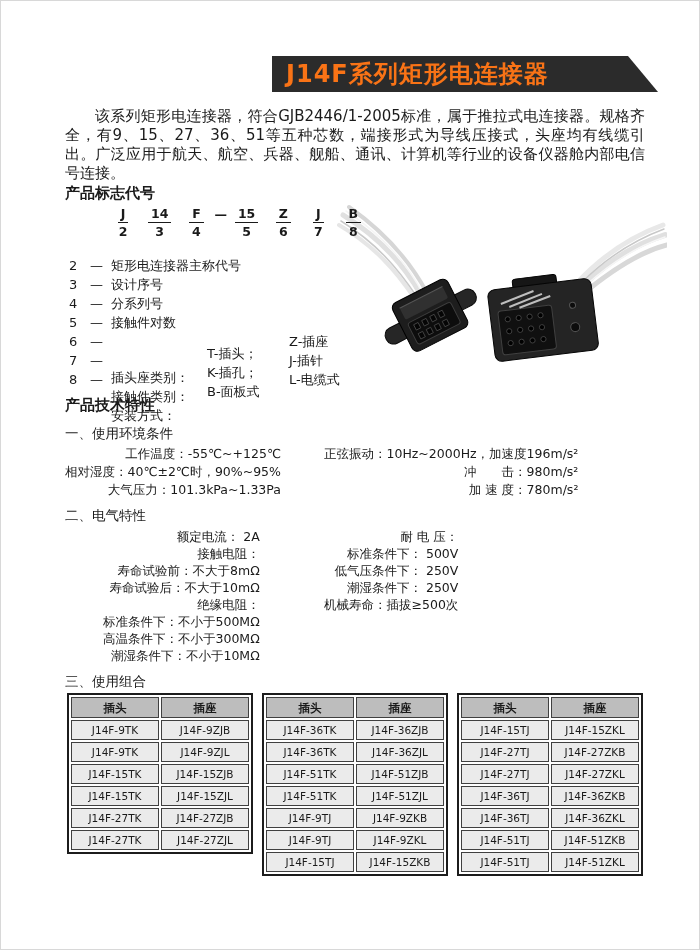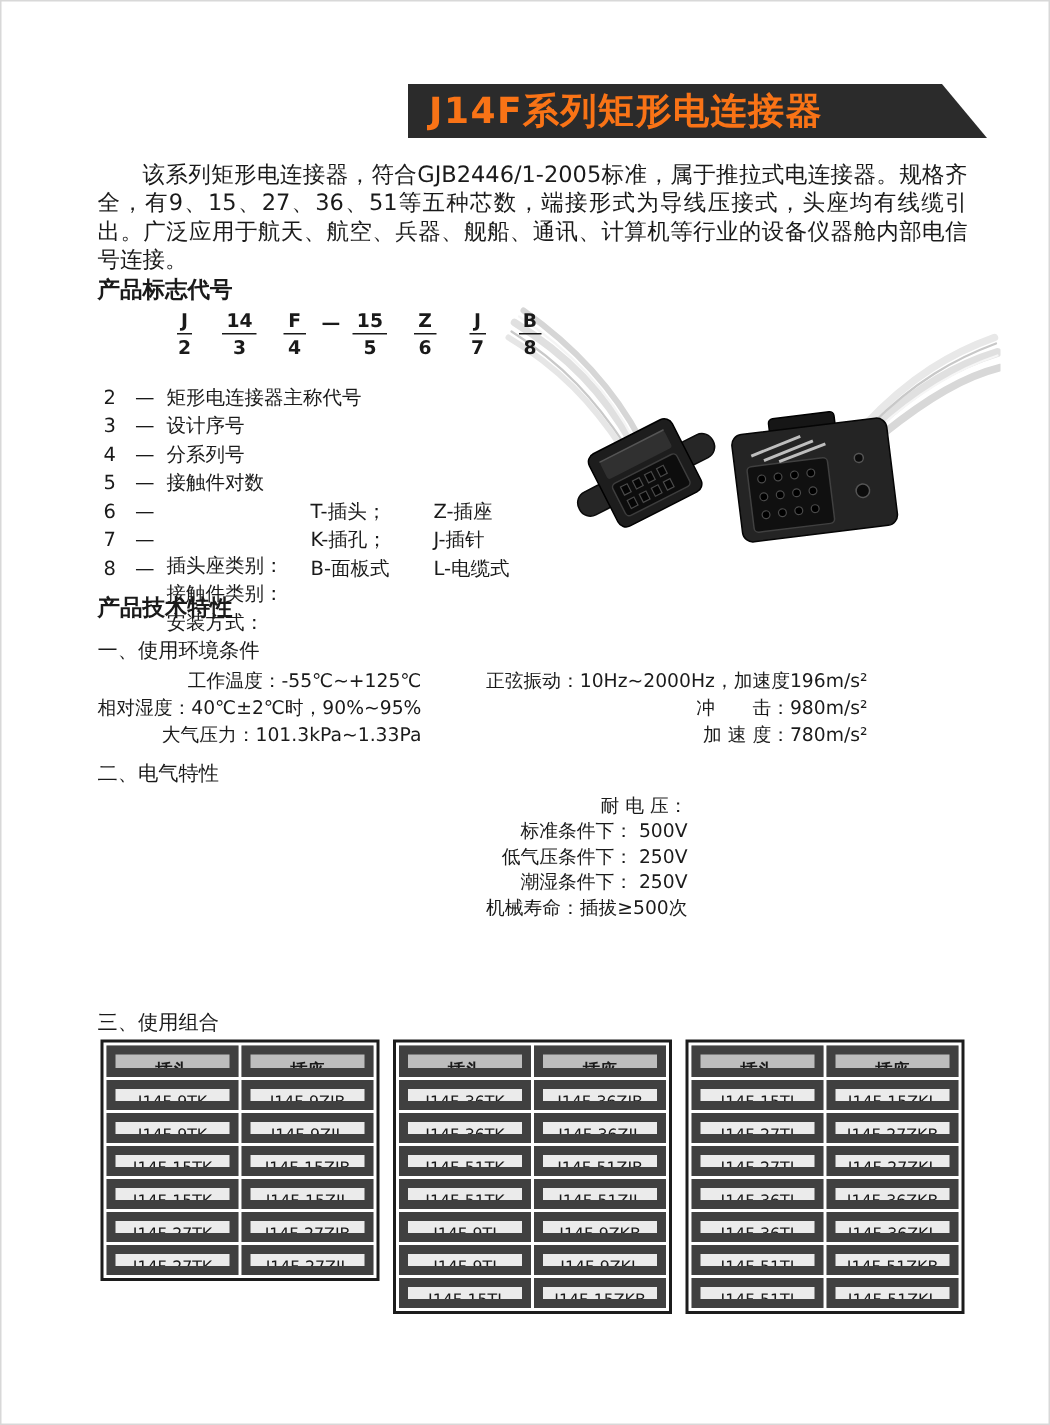--- a/index.html
+++ b/index.html
@@ -38,38 +38,38 @@
     font-size:12.5px; font-weight:bold; padding:0 3px 1px 3px;
     border-bottom:1.5px solid #1a1a1a;
   }
   .frac .bot { font-size:12.5px; font-weight:bold; padding-top:1px; }
   .frac-dash { font-size:12.5px; font-weight:bold; margin:0 -7px; padding-top:1px; }
   .legend { position:absolute; left:68px; top:255px; font-size:13px; }
   .legend-line { display:flex; height:19px; line-height:19px; }
   .legend-num { width:13px; }
   .legend-sep { margin:0 8px; }
   .legend-text.w { min-width:96px;margin-top:36px; }
-  .legend-opt1 { min-width:82px; }
+  .legend-opt1 { min-width:82px;margin-top:12px; }
   
   .spec-col { position:absolute; font-size:12.5px; }
   .spec-line { height:18px; line-height:18px; white-space:nowrap;text-align:right; }
   .spec-line.ind { padding-left:38px; }
   
   .tables-row {
     position:absolute; left:66px; top:692px; width:578px;
     display:flex; gap:9px;
   }
   .combo-table {
     width:186px; border:2px solid #1c1c1c; background:#ffffff;
     padding:2px; display:flex; flex-direction:column; gap:2px;
     align-self:flex-start;
   }
   .combo-row { display:flex; gap:2px; }
   .combo-cell {
-    flex:1; border:6px solid #404040; background:#ebebeb;
+    flex:1; border:1px solid #404040; background:#ebebeb;
     height:20px; line-height:19px; text-align:center; font-size:10.5px;
     white-space:nowrap; overflow:hidden;
   }
   .combo-row.head .combo-cell {
     background:#bdbdbd; font-weight:bold; font-size:11.5px; height:21px; line-height:20px;
   }
   
   .photo { position:absolute; left:330px; top:190px; width:336px; height:190px; }
 </style>
 </head>
@@ -232,20 +232,30 @@
     <div class="spec-line">相对湿度：40℃±2℃时，90%~95%</div>
     <div class="spec-line">大气压力：101.3kPa~1.33Pa</div>
   </div>
   <div class="spec-col" style="left:323px; top:444px">
     <div class="spec-line">正弦振动：10Hz~2000Hz，加速度196m/s²</div>
     <div class="spec-line">冲　　击：980m/s²</div>
     <div class="spec-line">加 速 度：780m/s²</div>
   </div>
 
   <div class="h2" style="top:506px">二、电气特性</div>
+  <div class="spec-col" style="left:64px; top:527px">
+    <div class="spec-line" style="height:17px;line-height:17px">额定电流： 2A</div>
+    <div class="spec-line" style="height:17px;line-height:17px">接触电阻：</div>
+    <div class="spec-line ind" style="height:17px;line-height:17px">寿命试验前：不大于8mΩ</div>
+    <div class="spec-line ind" style="height:17px;line-height:17px">寿命试验后：不大于10mΩ</div>
+    <div class="spec-line" style="height:17px;line-height:17px">绝缘电阻：</div>
+    <div class="spec-line ind" style="height:17px;line-height:17px">标准条件下：不小于500MΩ</div>
+    <div class="spec-line ind" style="height:17px;line-height:17px">高温条件下：不小于300MΩ</div>
+    <div class="spec-line ind" style="height:17px;line-height:17px">潮湿条件下：不小于10MΩ</div>
+  </div>
   <div class="spec-col" style="left:323px; top:527px">
     <div class="spec-line" style="height:17px;line-height:17px">耐 电 压：</div>
     <div class="spec-line" style="height:17px;line-height:17px">标准条件下： 500V</div>
     <div class="spec-line" style="height:17px;line-height:17px">低气压条件下： 250V</div>
     <div class="spec-line" style="height:17px;line-height:17px">潮湿条件下： 250V</div>
     <div class="spec-line" style="height:17px;line-height:17px">机械寿命：插拔≥500次</div>
   </div>
 
   <div class="h2" style="top:672px">三、使用组合</div>
 

